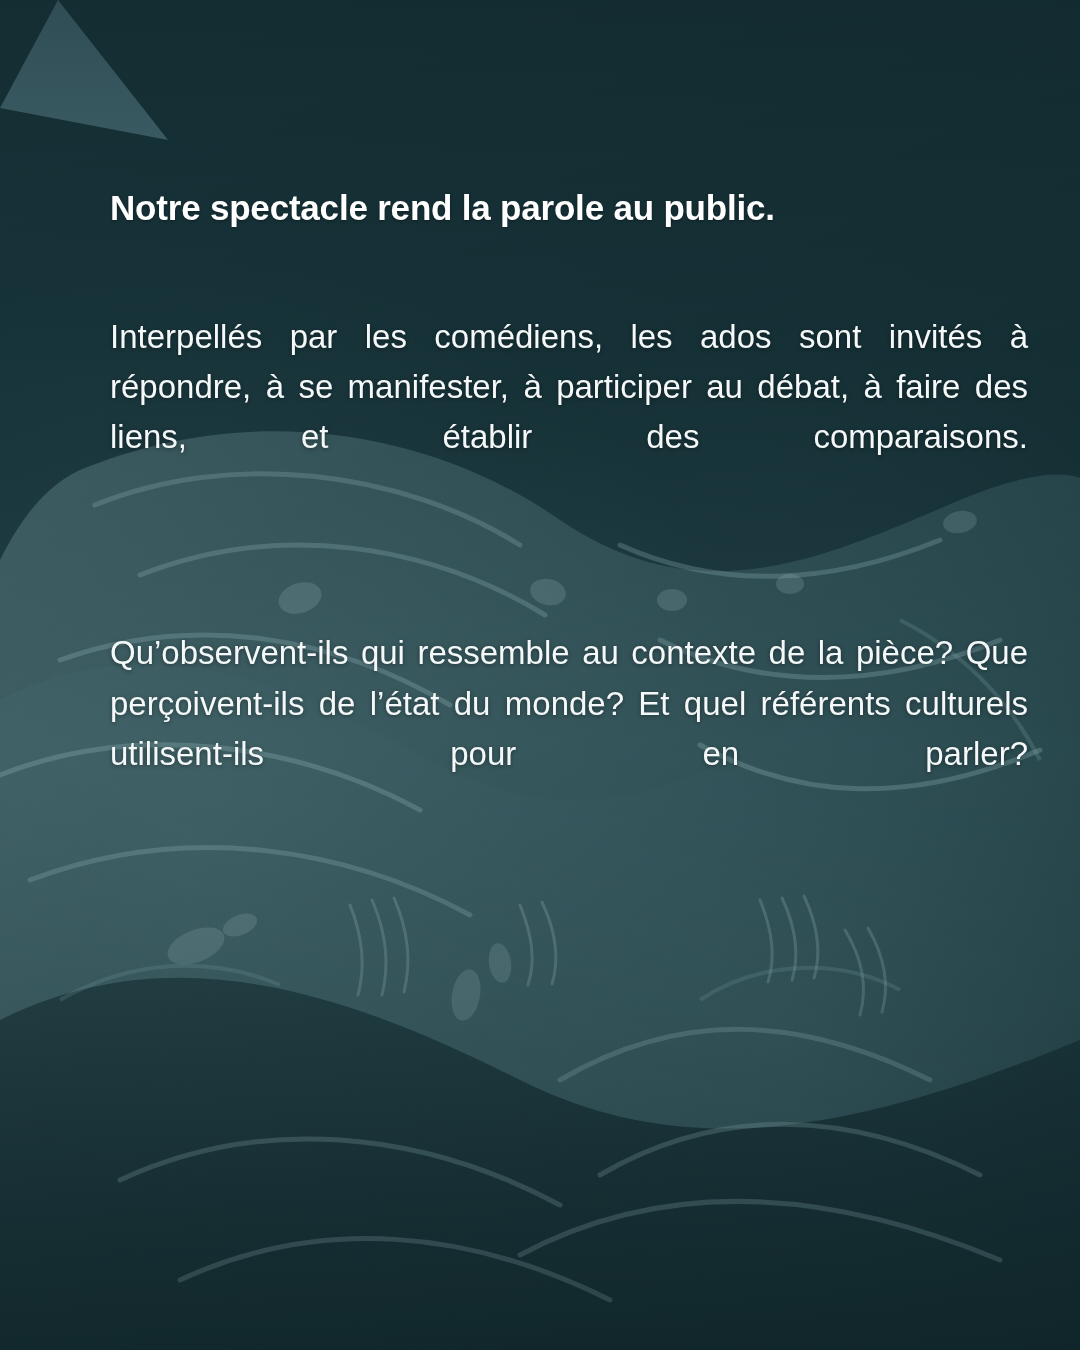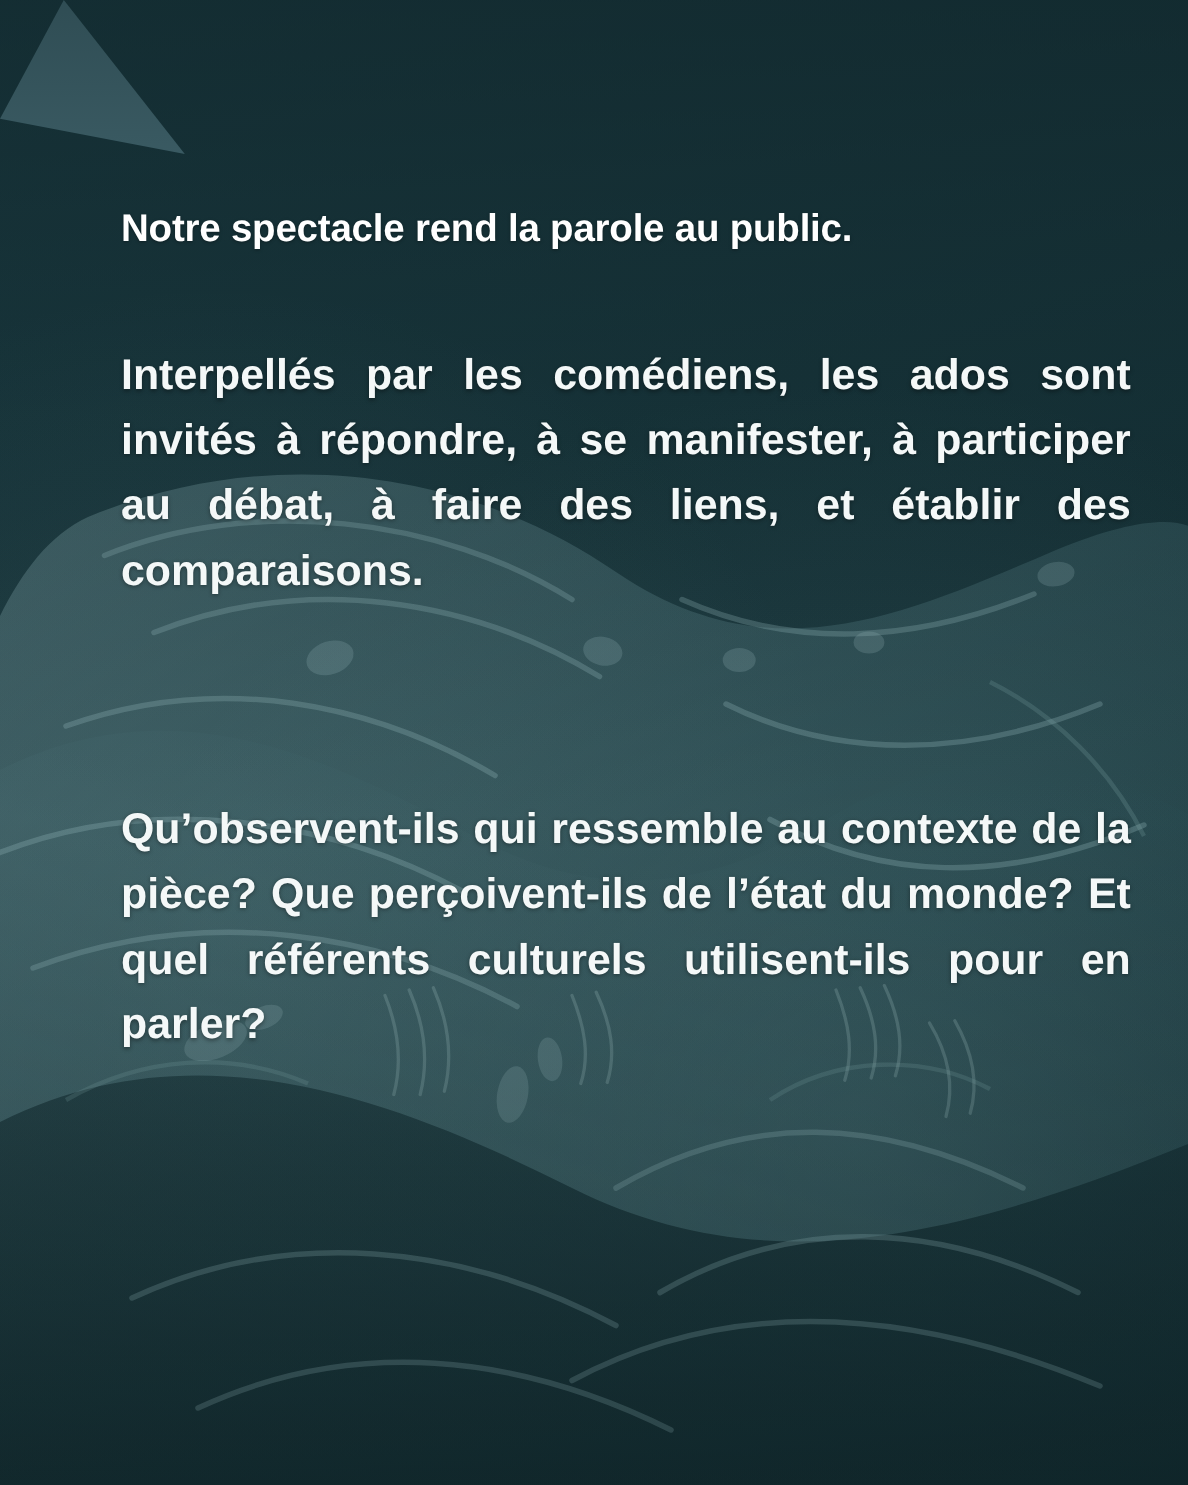--- a/index.html
+++ b/index.html
@@ -65,22 +65,22 @@
     color: #ffffff;
     font-size: 35px;
     font-weight: bold;
     letter-spacing: -0.2px;
     line-height: 1.25;
     text-shadow: 0 1px 3px rgba(0,0,0,0.35);
   }
 
   .para {
     color: #f4f8f8;
-    font-size: 39px;
-    font-weight: 700;
+    font-size: 33px;
+    font-weight: 400;
     line-height: 1.52;
     text-align: justify;
     text-shadow: 0 1px 4px rgba(0,0,0,0.40);
   }
 
   .para-1 { margin-top: 82px; }
   .para-2 { margin-top: 116px; }
 
   
   .para::after {

